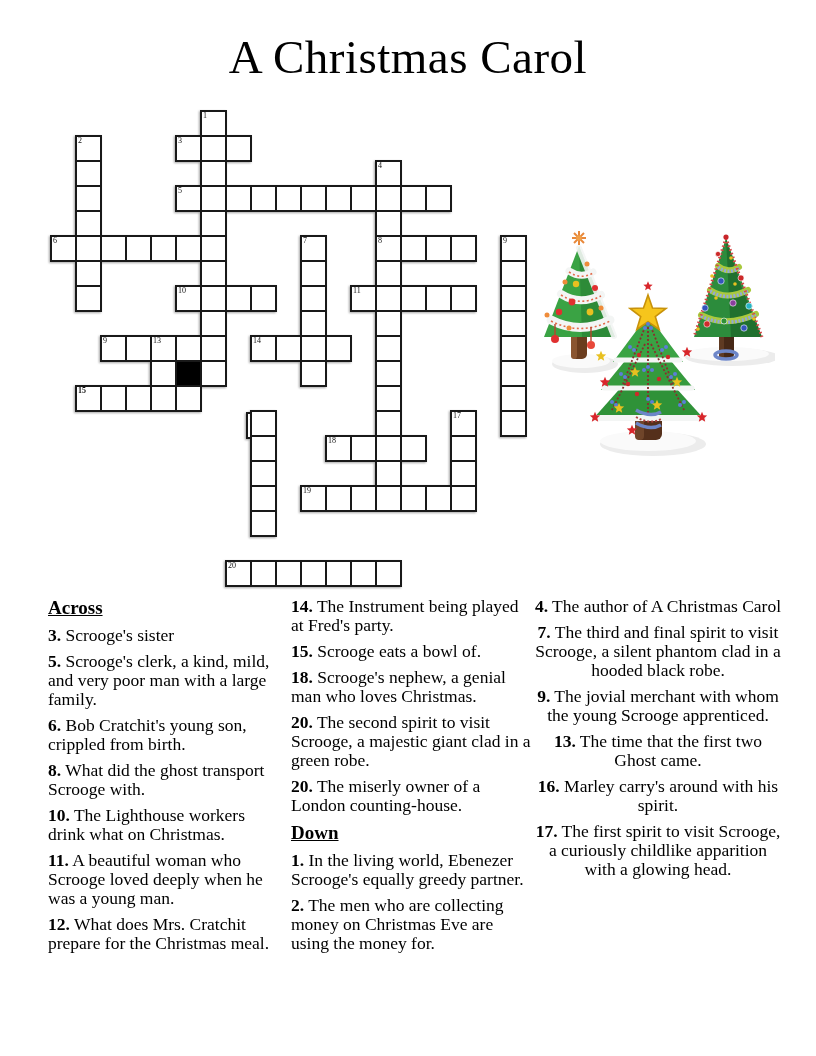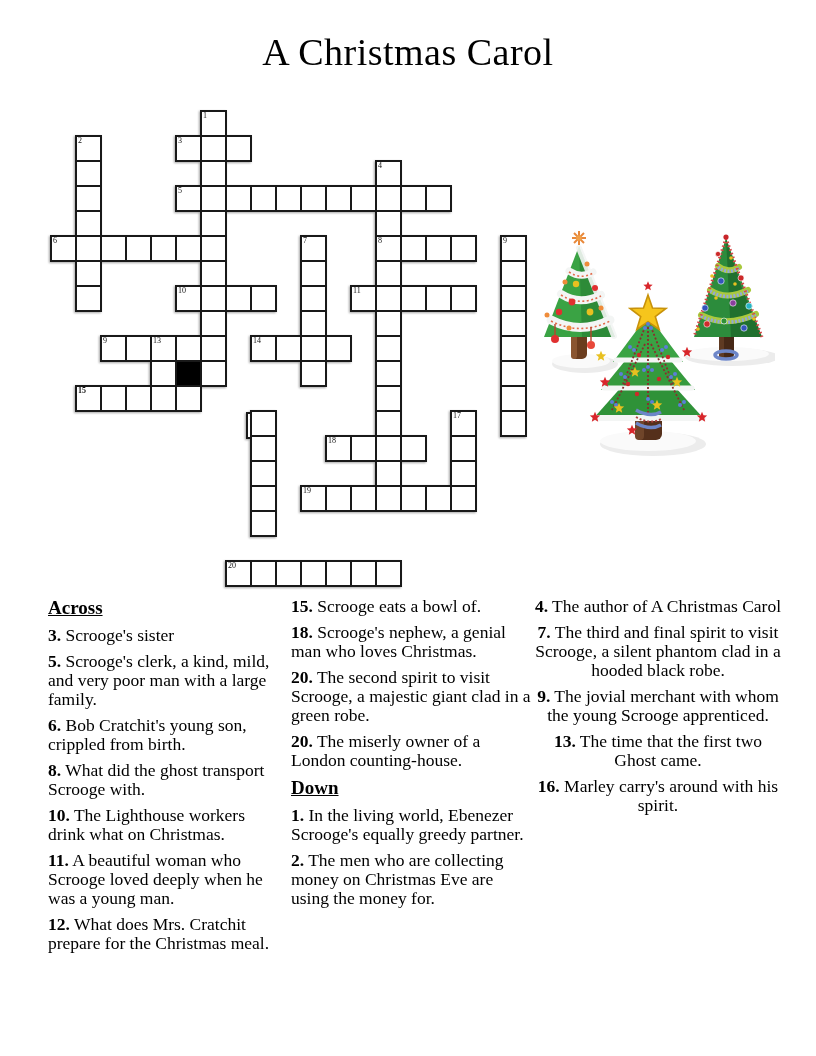--- a/index.html
+++ b/index.html
@@ -7,21 +7,21 @@
   body {
     width: 816px; height: 1056px;
     background: #ffffff;
     font-family: "Liberation Serif", serif;
     position: relative;
     color: #000;
   }
   .page-title {
     position: absolute; left: 0; top: 30px; width: 816px;
     margin: 0; text-align: center;
-    font-size: 38px; font-weight: 400; letter-spacing: 0.5px;
+    font-size: 47px; font-weight: 400; letter-spacing: 0.5px;
   }
   #grid {
     position: absolute; left: 50px; top: 110px;
     width: 478px; height: 478px;
     filter: drop-shadow(-1px 1.5px 1px rgba(0,0,0,0.35));
   }
   .cell {
     position: absolute; width: 27px; height: 27px;
     background: #ffffff; border: 2px solid #191919;
   }
@@ -354,29 +354,31 @@
       <div class="clue-header">Across</div>
       <p class="clue"><b>3.</b> Scrooge's sister</p>
       <p class="clue"><b>5.</b> Scrooge's clerk, a kind, mild, and very poor man with a large family.</p>
       <p class="clue"><b>6.</b> Bob Cratchit's young son, crippled from birth.</p>
       <p class="clue"><b>8.</b> What did the ghost transport Scrooge with.</p>
       <p class="clue"><b>10.</b> The Lighthouse workers drink what on Christmas.</p>
       <p class="clue"><b>11.</b> A beautiful woman who Scrooge loved deeply when he was a young man.</p>
       <p class="clue"><b>12.</b> What does Mrs. Cratchit prepare for the Christmas meal.</p>
     </div>
   <div class="clue-col" style="left:291px; width:240px;">
+      <p class="clue"><b>14.</b> The Instrument being played at Fred's party.</p>
       <p class="clue"><b>15.</b> Scrooge eats a bowl of.</p>
       <p class="clue"><b>18.</b> Scrooge's nephew, a genial man who loves Christmas.</p>
       <p class="clue"><b>20.</b> The second spirit to visit Scrooge, a majestic giant clad in a green robe.</p>
       <p class="clue"><b>20.</b> The miserly owner of a London counting-house.</p>
       <div class="clue-header">Down</div>
       <p class="clue"><b>1.</b> In the living world, Ebenezer Scrooge's equally greedy partner.</p>
       <p class="clue"><b>2.</b> The men who are collecting money on Christmas Eve are using the money for.</p>
     </div>
   <div class="clue-col" style="left:533px; width:250px;text-align:center;">
       <p class="clue"><b>4.</b> The author of A Christmas Carol</p>
       <p class="clue"><b>7.</b> The third and final spirit to visit Scrooge, a silent phantom clad in a hooded black robe.</p>
       <p class="clue"><b>9.</b> The jovial merchant with whom the young Scrooge apprenticed.</p>
       <p class="clue"><b>13.</b> The time that the first two Ghost came.</p>
       <p class="clue"><b>16.</b> Marley carry's around with his spirit.</p>
+      <p class="clue"><b>17.</b> The first spirit to visit Scrooge, a curiously childlike apparition with a glowing head.</p>
     </div>
 
 </div>
 
 </body></html>

